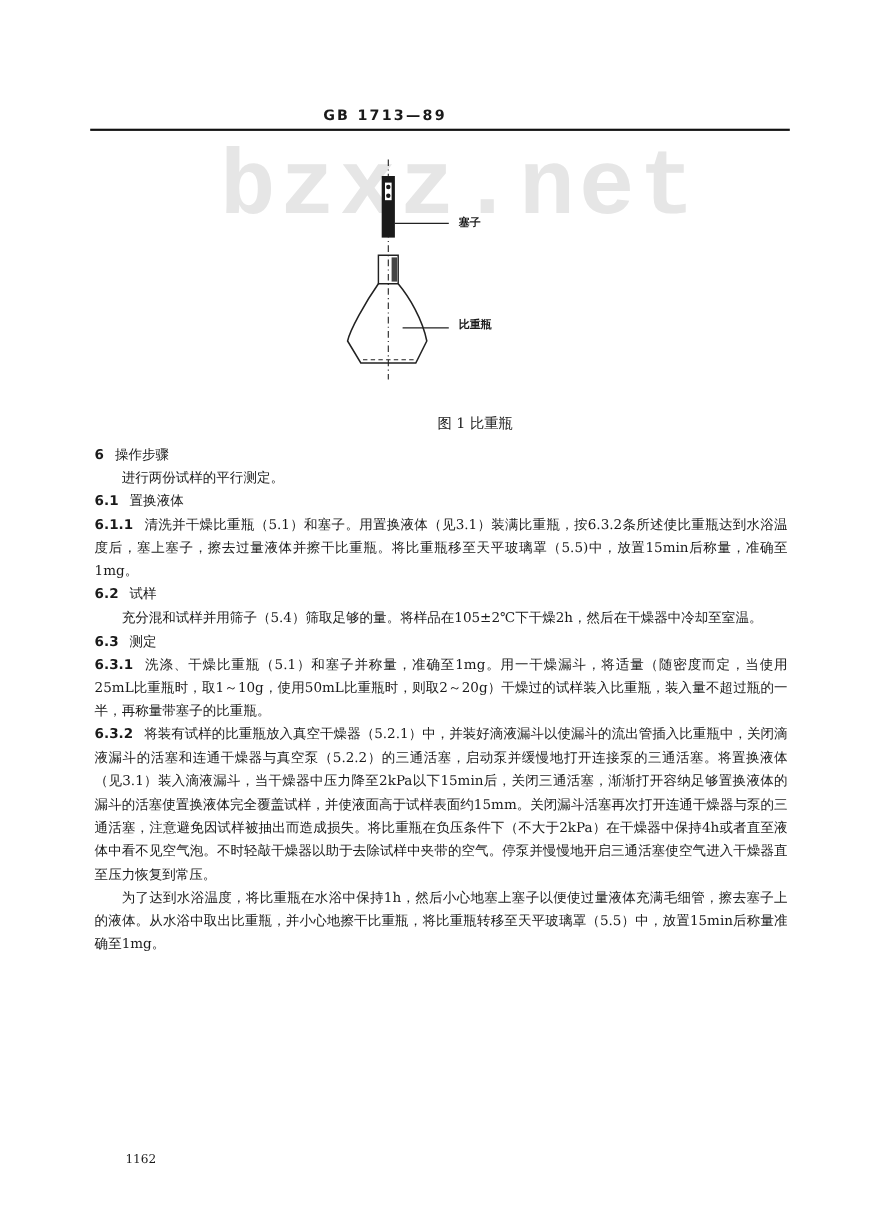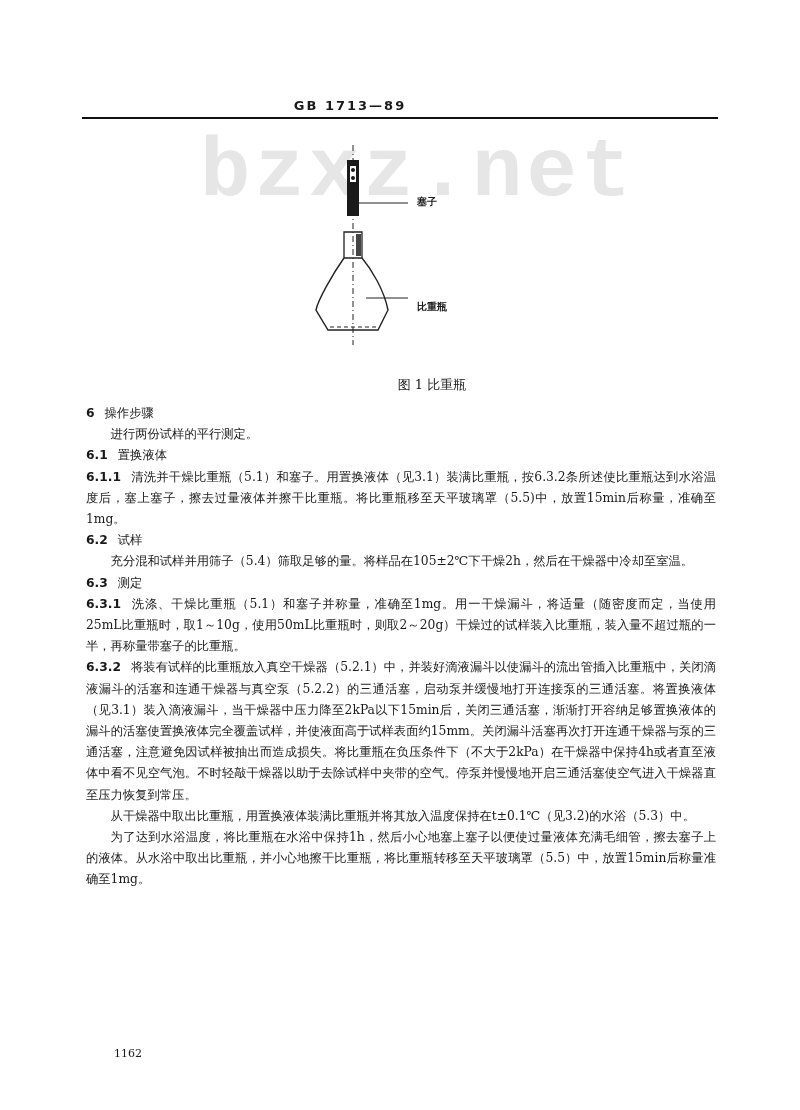--- a/index.html
+++ b/index.html
@@ -62,35 +62,34 @@
     <line x1="79" y1="63" x2="128" y2="63" stroke="#222" stroke-width="1.2"></line>
 
     <path d="M64 92 L64 118 L82 118 L82 92 Z" fill="none" stroke="#222" stroke-width="1.3"></path>
     <rect x="76" y="94" width="5" height="22" fill="#444"></rect>
 
     <path d="M64 118 C 52 135, 38 160, 36 170 L 48 190 L 98 190 L 108 170 C 104 150, 92 130, 82 118" fill="none" stroke="#222" stroke-width="1.4"></path>
     <line x1="50" y1="187" x2="96" y2="187" stroke="#222" stroke-width="1" stroke-dasharray="4,3"></line>
     <line x1="86" y1="158" x2="128" y2="158" stroke="#222" stroke-width="1.2"></line>
   </svg>
   <span class="fig-label" style="left:137px; top:55px;">塞子</span>
-  <span class="fig-label" style="left:137px; top:160px;">比重瓶</span>
+  <span class="fig-label" style="left:137px; top:148px;">比重瓶</span>
 </div>
 
 <div class="caption">图 1   比重瓶</div>
 
 <div class="content">
   <p><span class="num">6</span><span class="h">操作步骤</span></p>
   <p class="indent">进行两份试样的平行测定。</p>
 
   <p><span class="num">6.1</span><span>置换液体</span></p>
   <p><span class="num">6.1.1</span><span>清洗并干燥比重瓶（5.1）和塞子。用置换液体（见3.1）装满比重瓶，按6.3.2条所述使比重瓶达到水浴温度后，塞上塞子，擦去过量液体并擦干比重瓶。将比重瓶移至天平玻璃罩（5.5)中，放置15min后称量，准确至1mg。</span></p>
 
   <p><span class="num">6.2</span><span>试样</span></p>
   <p class="indent">充分混和试样并用筛子（5.4）筛取足够的量。将样品在105±2℃下干燥2h，然后在干燥器中冷却至室温。</p>
 
   <p><span class="num">6.3</span><span>测定</span></p>
   <p><span class="num">6.3.1</span><span>洗涤、干燥比重瓶（5.1）和塞子并称量，准确至1mg。用一干燥漏斗，将适量（随密度而定，当使用25mL比重瓶时，取1～10g，使用50mL比重瓶时，则取2～20g）干燥过的试样装入比重瓶，装入量不超过瓶的一半，再称量带塞子的比重瓶。</span></p>
   <p><span class="num">6.3.2</span><span>将装有试样的比重瓶放入真空干燥器（5.2.1）中，并装好滴液漏斗以使漏斗的流出管插入比重瓶中，关闭滴液漏斗的活塞和连通干燥器与真空泵（5.2.2）的三通活塞，启动泵并缓慢地打开连接泵的三通活塞。将置换液体（见3.1）装入滴液漏斗，当干燥器中压力降至2kPa以下15min后，关闭三通活塞，渐渐打开容纳足够置换液体的漏斗的活塞使置换液体完全覆盖试样，并使液面高于试样表面约15mm。关闭漏斗活塞再次打开连通干燥器与泵的三通活塞，注意避免因试样被抽出而造成损失。将比重瓶在负压条件下（不大于2kPa）在干燥器中保持4h或者直至液体中看不见空气泡。不时轻敲干燥器以助于去除试样中夹带的空气。停泵并慢慢地开启三通活塞使空气进入干燥器直至压力恢复到常压。</span></p>
-  <p class="indent">从干燥器中取出比重瓶，用置换液体装满比重瓶并将其放入温度保持在t±0.1℃（见3.2)的水浴（5.3）中。</p>
   <p class="indent">为了达到水浴温度，将比重瓶在水浴中保持1h，然后小心地塞上塞子以便使过量液体充满毛细管，擦去塞子上的液体。从水浴中取出比重瓶，并小心地擦干比重瓶，将比重瓶转移至天平玻璃罩（5.5）中，放置15min后称量准确至1mg。</p>
 </div>
 
 <div class="page-number">1162</div>
 
 </body></html>

